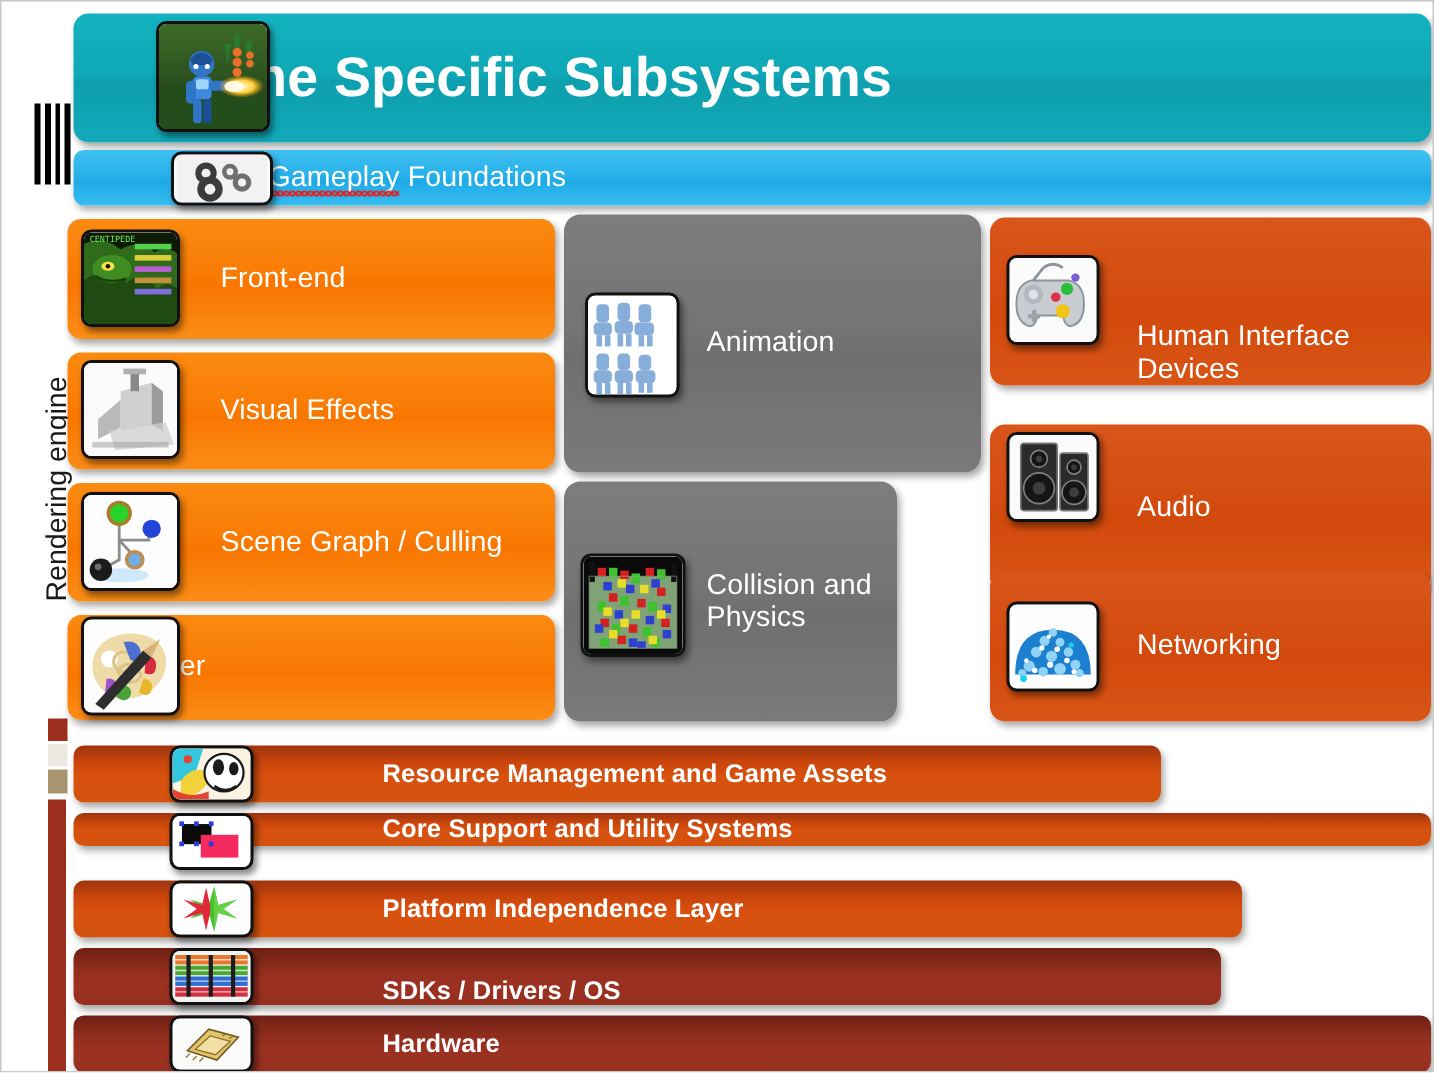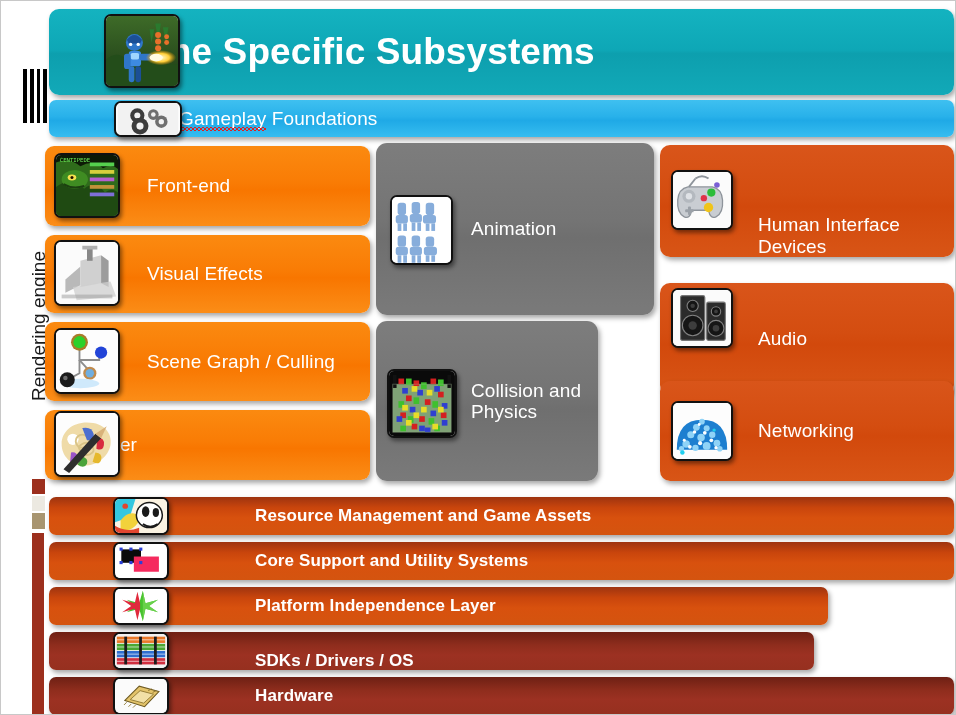--- a/index.html
+++ b/index.html
@@ -482,40 +482,40 @@
           <circle cx="34" cy="32" r="2"></circle>
           <circle cx="28" cy="23" r="1.6"></circle>
         <circle cx="46" cy="48" r="1.8"></circle>
           <circle cx="12" cy="40" r="1.6"></circle>
       </g>
       <circle cx="10" cy="53" r="2.4" fill="#21d0ef"></circle>
       <circle cx="44" cy="29" r="1.8" fill="#21d0ef"></circle>
     </svg>
   </div>
 
-  <div class="bar bot-bar bot-orange" style="left:48px; top:496px; width:905px; height:38px; padding-left:192px;">
+  <div class="bar bot-bar bot-orange" style="left:48px; top:496px; width:725px; height:38px; padding-left:192px;">
     <span class="lbl">Resource Management and Game Assets</span>
   </div>
   <div class="icon-tile" style="left:112px; top:496px; width:56px; height:38px;">
     <svg viewBox="0 0 56 38" preserveAspectRatio="none">
       <rect width="56" height="38" fill="#fbf3e2"></rect>
       <path d="M0 0 h22 l-6 20 -16 6z" fill="#34c7e0"></path>
       <path d="M6 24 q10 -14 22 -4 q-6 16 -22 16z" fill="#f2d23b"></path>
       <path d="M0 30 q12 8 26 2 l0 6 -26 0z" fill="#e2452f"></path>
       <g fill="#ffffff" stroke="#1a1a1a" stroke-width="1.6">
         <circle cx="37" cy="18" r="14"></circle>
       </g>
       <ellipse cx="33" cy="14" rx="4" ry="6" fill="#1a1a1a"></ellipse>
       <ellipse cx="44" cy="15" rx="3.4" ry="5" fill="#1a1a1a"></ellipse>
       <path d="M30 28 q8 6 16 0" stroke="#1a1a1a" stroke-width="2" fill="none"></path>
       <circle cx="11" cy="8" r="3" fill="#e2452f"></circle>
     </svg>
   </div>
 
-  <div class="bar bot-bar bot-orange" style="left:48px; top:541px; width:905px; height:38px; padding-left:192px;">
+  <div class="bar bot-bar bot-orange" style="left:48px; top:541px; width:905px; height:22px; padding-left:192px;">
     <span class="lbl">Core Support and Utility Systems</span>
   </div>
   <div class="icon-tile" style="left:112px; top:541px; width:56px; height:38px;">
     <svg viewBox="0 0 56 38">
       <rect width="56" height="38" fill="#ffffff"></rect>
       <rect x="6" y="6" width="22" height="15" fill="#0b0b0b"></rect>
       <rect x="20" y="14" width="28" height="17" fill="#f52a5e"></rect>
       <g fill="#2b3fd8">
         <rect x="4" y="4" width="3.5" height="3.5"></rect>
           <rect x="26" y="4" width="3.5" height="3.5"></rect>

